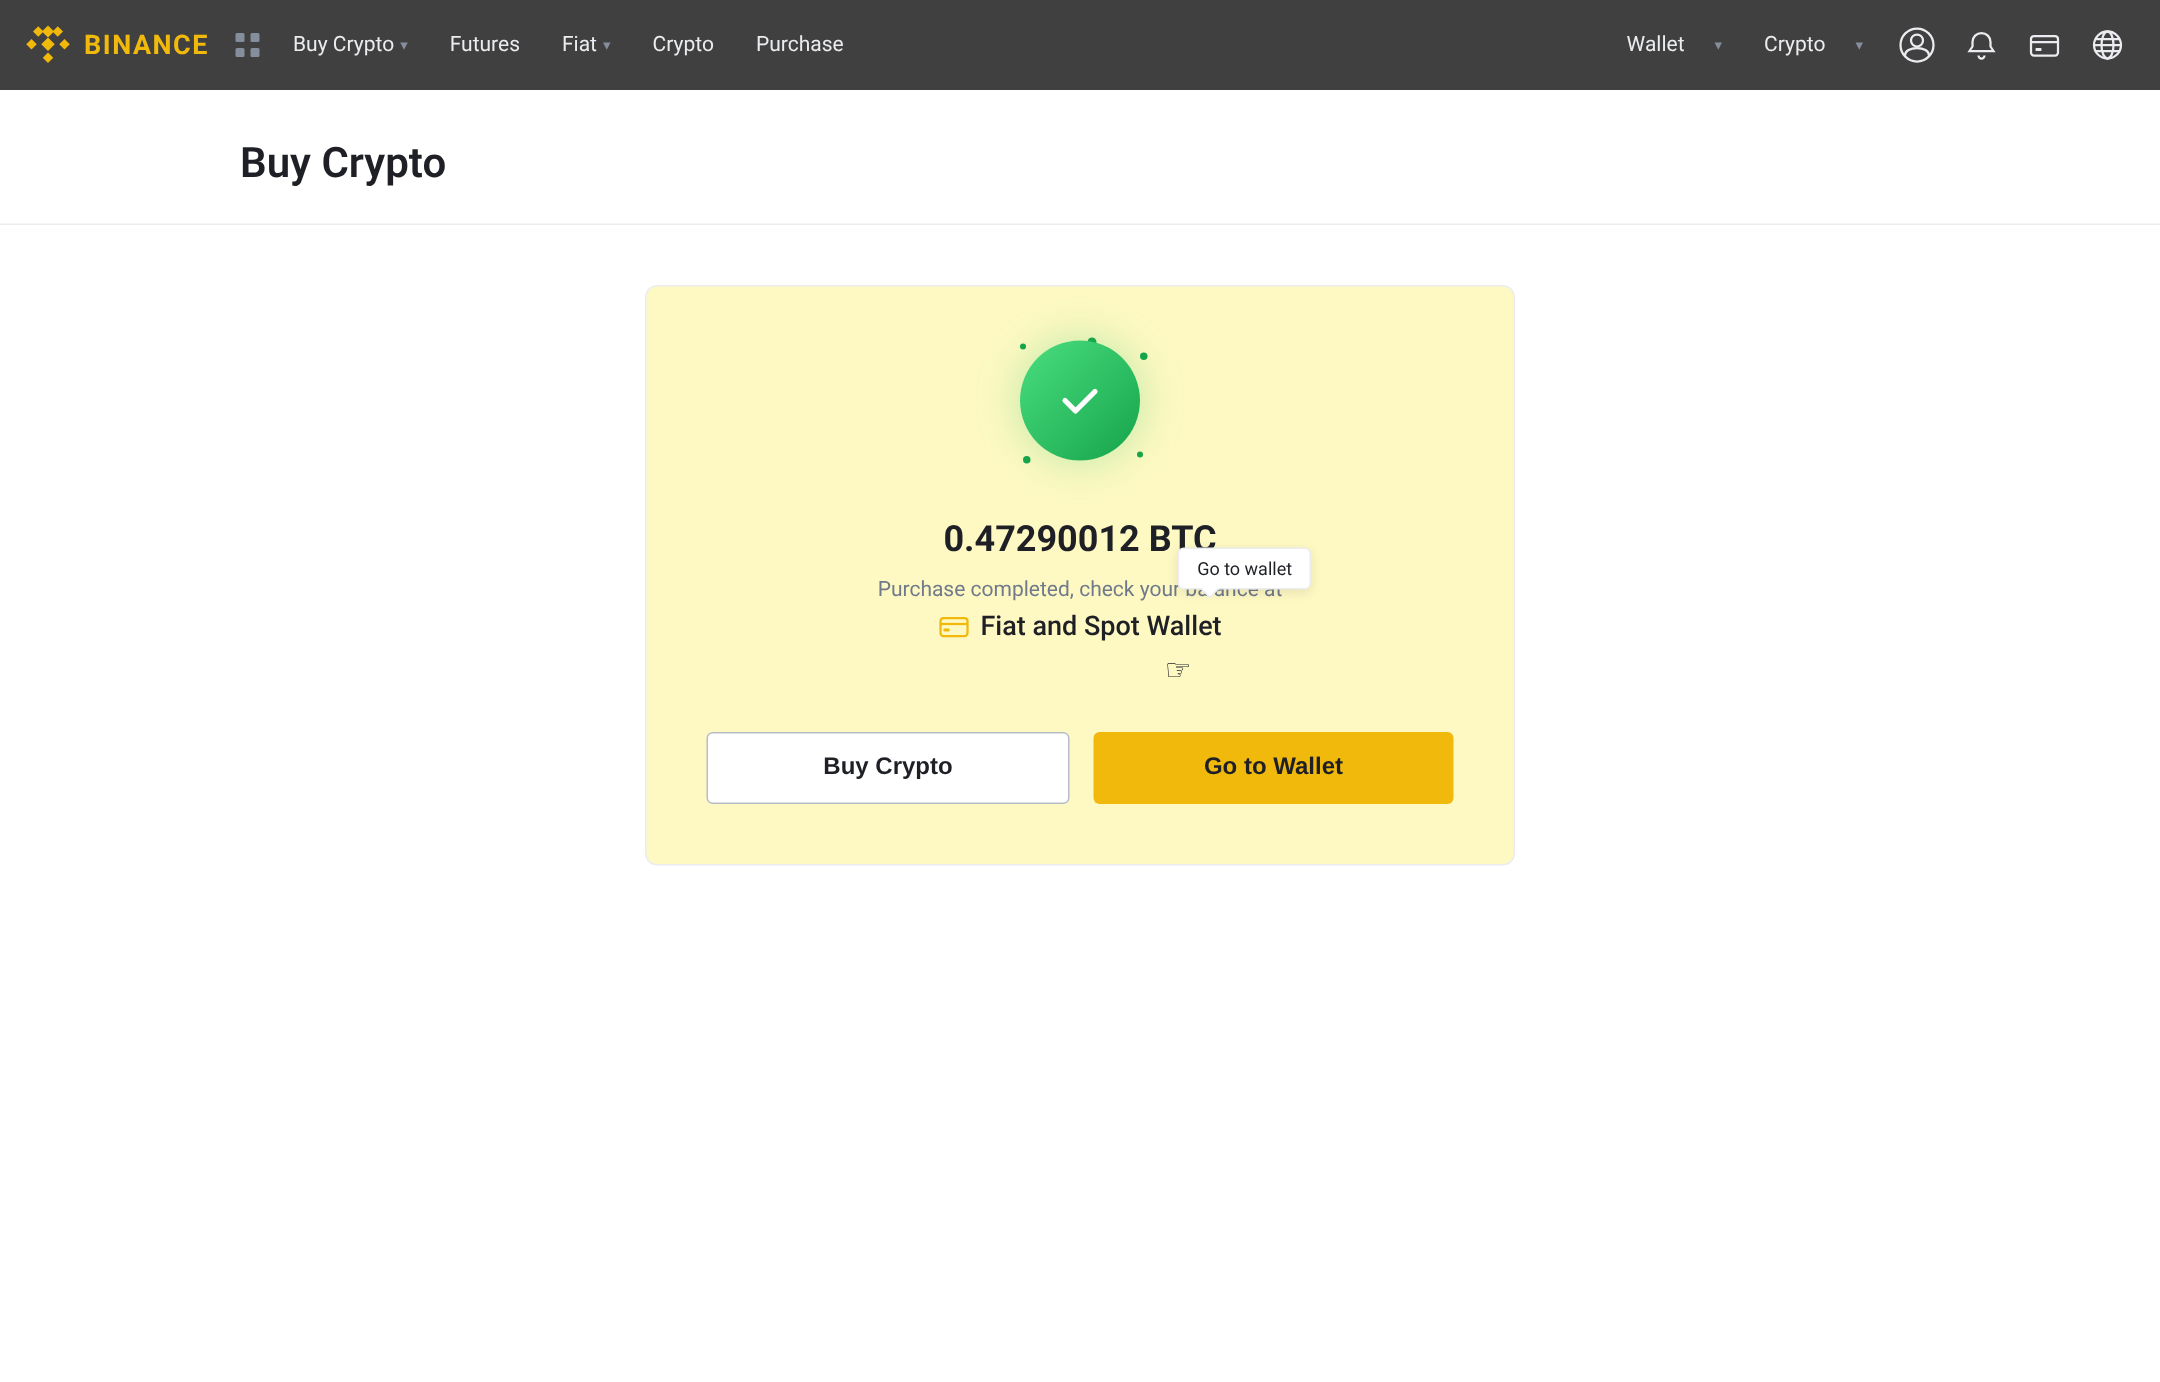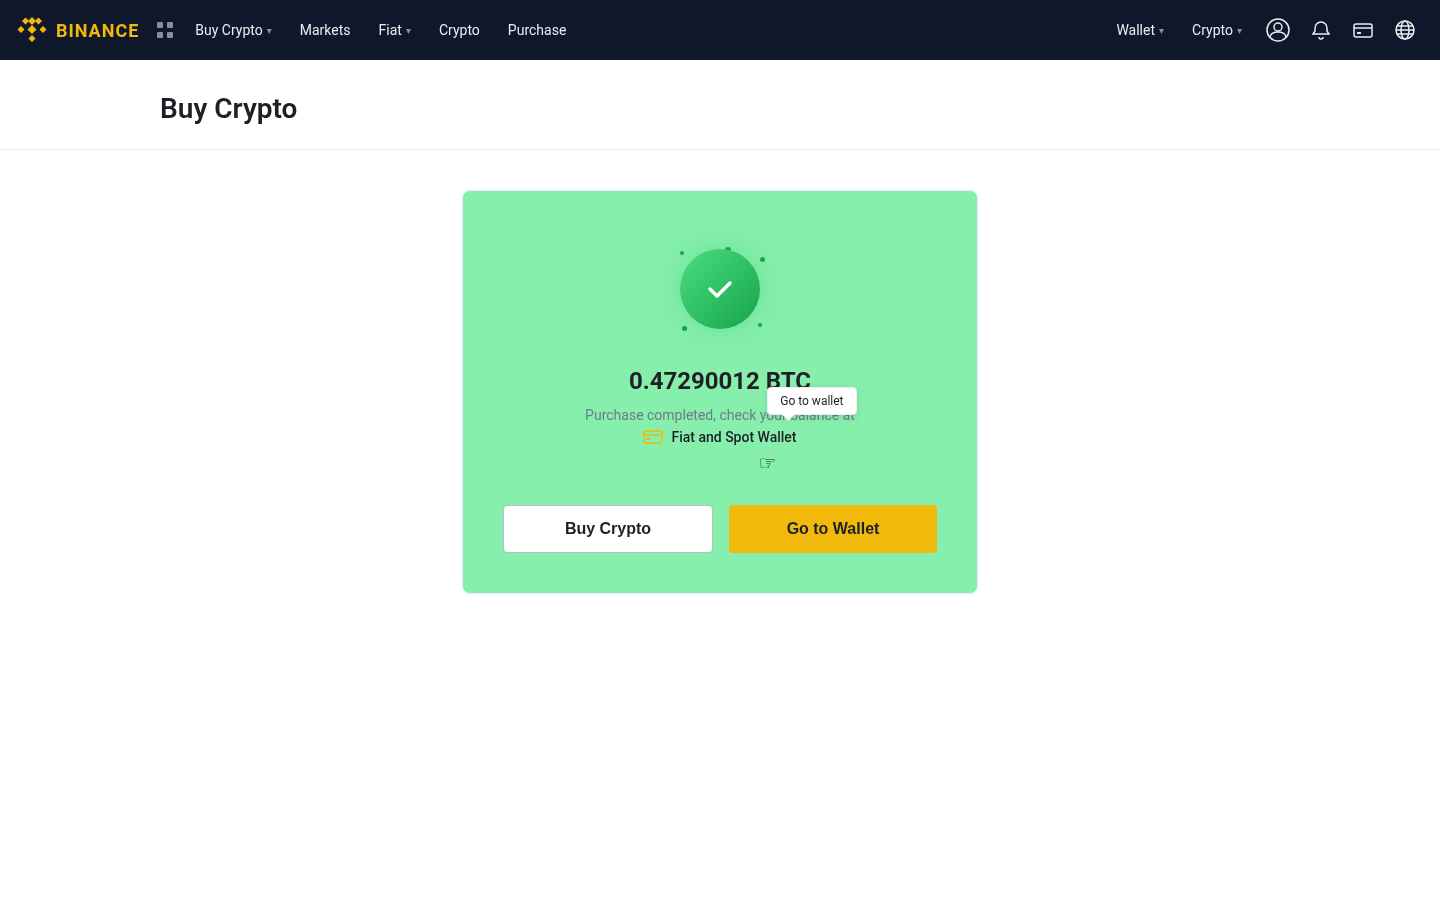--- a/index.html
+++ b/index.html
@@ -1,20 +1,20 @@
 <!DOCTYPE html>
 <html><head>
   <meta charset="utf-8">
   <style>
     * { margin: 0; padding: 0; box-sizing: border-box; }
     body { font-family: -apple-system, BlinkMacSystemFont, 'Segoe UI', Roboto, sans-serif; background: #fff; color: #1e2026; }
 
     
     .navbar {
-      background: #0f172a;
+      background: #404040;
       height: 60px;
       display: flex;
       align-items: center;
       padding: 0 16px;
       gap: 0;
     }
     .navbar-logo {
       display: flex;
       align-items: center;
       gap: 8px;
@@ -64,21 +64,21 @@
       align-items: center;
       gap: 4px;
     }
     .nav-right-link {
       color: #eaecef;
       font-size: 14px;
       padding: 8px 12px;
       cursor: pointer;
       display: flex;
       align-items: center;
-      gap: 4px;
+      gap: 20px;
       border-radius: 4px;
     }
     .nav-icon-btn {
       color: #eaecef;
       cursor: pointer;
       padding: 8px;
       border-radius: 50%;
       display: flex;
       align-items: center;
       justify-content: center;
@@ -106,25 +106,25 @@
     
     .main-content {
       display: flex;
       justify-content: center;
       align-items: flex-start;
       padding: 40px 20px;
       min-height: calc(921px - 60px - 90px);
     }
 
     .success-card {
-      background: #86efac;
+      background: #fef9c3;
       border: 1px solid #eaecef;
       border-radius: 8px;
-      width: 516px;
-      padding: 48px 40px 40px 40px;
+      width: 580px;
+      padding: 26px 40px 40px 40px;
       display: flex;
       flex-direction: column;
       align-items: center;
     }
 
     
     .success-icon-wrapper {
       position: relative;
       width: 100px;
       height: 100px;
@@ -181,21 +181,21 @@
       cursor: pointer;
       position: relative;
       margin-bottom: 60px;
     }
     .wallet-card-icon {
       color: #f0b90b;
       display: flex;
       align-items: center;
     }
     .wallet-link-text {
-      font-size: 14px;
+      font-size: 18px;
       color: #1e2026;
       font-weight: 500;
     }
 
     
     .tooltip {
       position: absolute;
       top: -42px;
       right: -60px;
       background: #fff;
@@ -284,21 +284,21 @@
       <rect x="12" y="12" width="6" height="6" rx="1"></rect>
     </svg>
   </div>
 
   <div class="nav-links">
     <div class="nav-link">
       <span>Buy Crypto</span>
       <span class="caret">▾</span>
     </div>
     <div class="nav-link">
-      <span>Markets</span>
+      <span>Futures</span>
     </div>
     <div class="nav-link">
       <span>Fiat</span>
       <span class="caret">▾</span>
     </div>
     <div class="nav-link">
       <span>Crypto</span>
     </div>
     <div class="nav-link">
       <span>Purchase</span>

